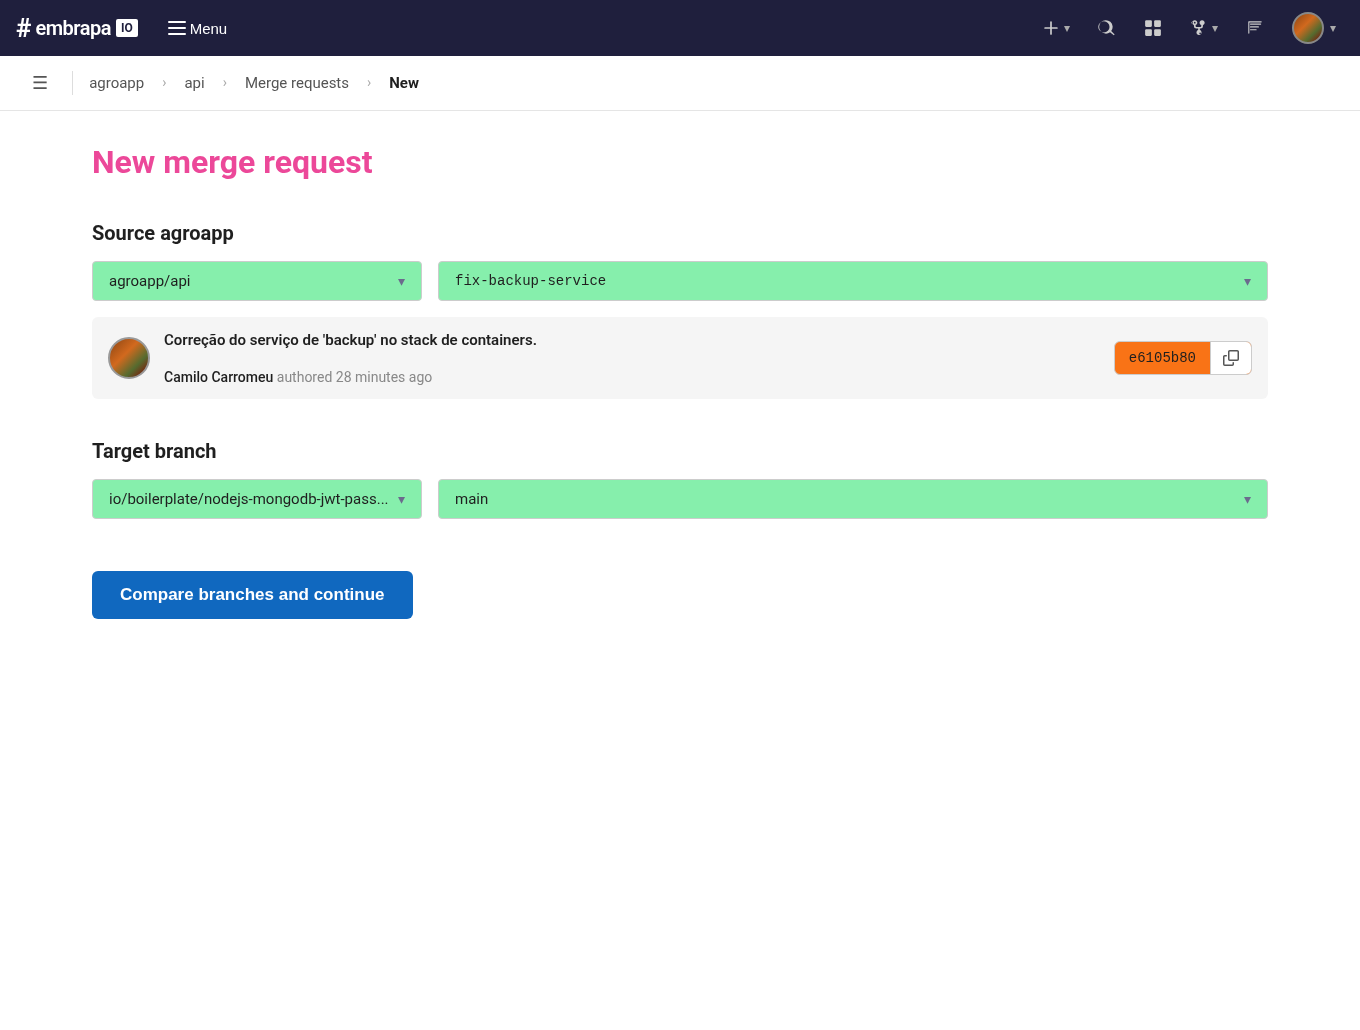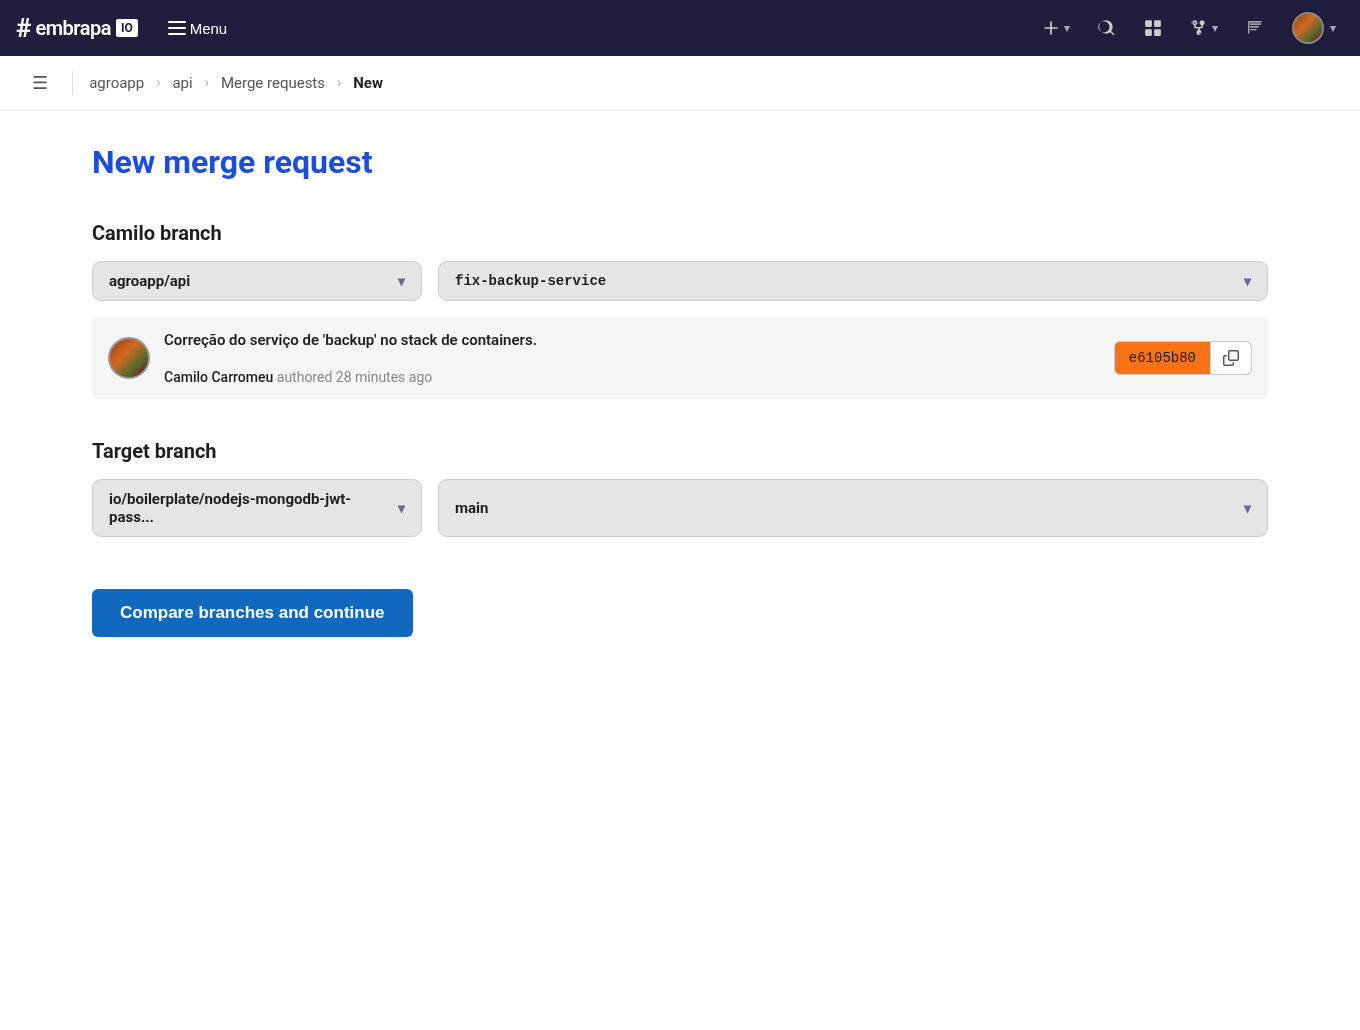--- a/index.html
+++ b/index.html
@@ -108,38 +108,38 @@
     }
     .subnav-divider {
       width: 1px;
       height: 24px;
       background: #ddd;
       margin: 0 8px;
     }
     .breadcrumb {
       display: flex;
       align-items: flex-start;
-      gap: 12px;
+      gap: 18px;
       font-size: 15px;
       color: #555;
     }
     .breadcrumb a { color: #555; text-decoration: none; }
     .breadcrumb-sep { color: #aaa; font-size: 14px; }
     .breadcrumb-current { font-weight: 700; color: #1f1f1f; }
 
     
     .main-content {
       max-width: 1240px;
       margin: 0 auto;
       padding: 32px 32px 60px;
     }
     .page-title {
       font-size: 32px;
       font-weight: 700;
-      color: #1d4ed8;
+      color: #ec4899;
       margin-bottom: 40px;
     }
 
     
     .section-title {
       font-size: 20px;
       font-weight: 700;
       color: #1f1f1f;
       margin-bottom: 16px;
     }
@@ -150,27 +150,26 @@
       display: flex;
       gap: 16px;
       margin-bottom: 16px;
     }
     .dropdown {
       display: flex;
       align-items: center;
       justify-content: space-between;
       padding: 10px 16px;
       border: 1px solid #ccc;
-      border-radius: 9px;
-      background: #e5e5e5;
+      border-radius: 4px;
+      background: #86efac;
       cursor: pointer;
       font-size: 15px;
       color: #1f1f1f;
       min-width: 200px;
-      font-weight: bold;
     }
     .dropdown-wide { flex: 1; max-width: 330px; }
     .dropdown-branch { flex: 1; }
     .dropdown-chevron { color: #6b6b8d; font-size: 14px; margin-left: 8px; }
 
     
     .commit-box {
       background: #f5f5f5;
       border-radius: 6px;
       padding: 14px 16px;
@@ -319,21 +318,21 @@
     <span class="breadcrumb-sep">›</span>
     <span class="breadcrumb-current">New</span>
   </nav>
 </div>
 
 <main class="main-content">
   <h1 class="page-title">New merge request</h1>
 
   
   <section class="section">
-    <h2 class="section-title">Camilo branch</h2>
+    <h2 class="section-title">Source agroapp</h2>
     <div class="dropdown-row">
       <div class="dropdown dropdown-wide">
         <span>agroapp/api</span>
         <span class="dropdown-chevron">▾</span>
       </div>
       <div class="dropdown dropdown-branch">
         <span style="font-family: 'Courier New', monospace; font-size: 14px;">fix-backup-service</span>
         <span class="dropdown-chevron">▾</span>
       </div>
     </div>

